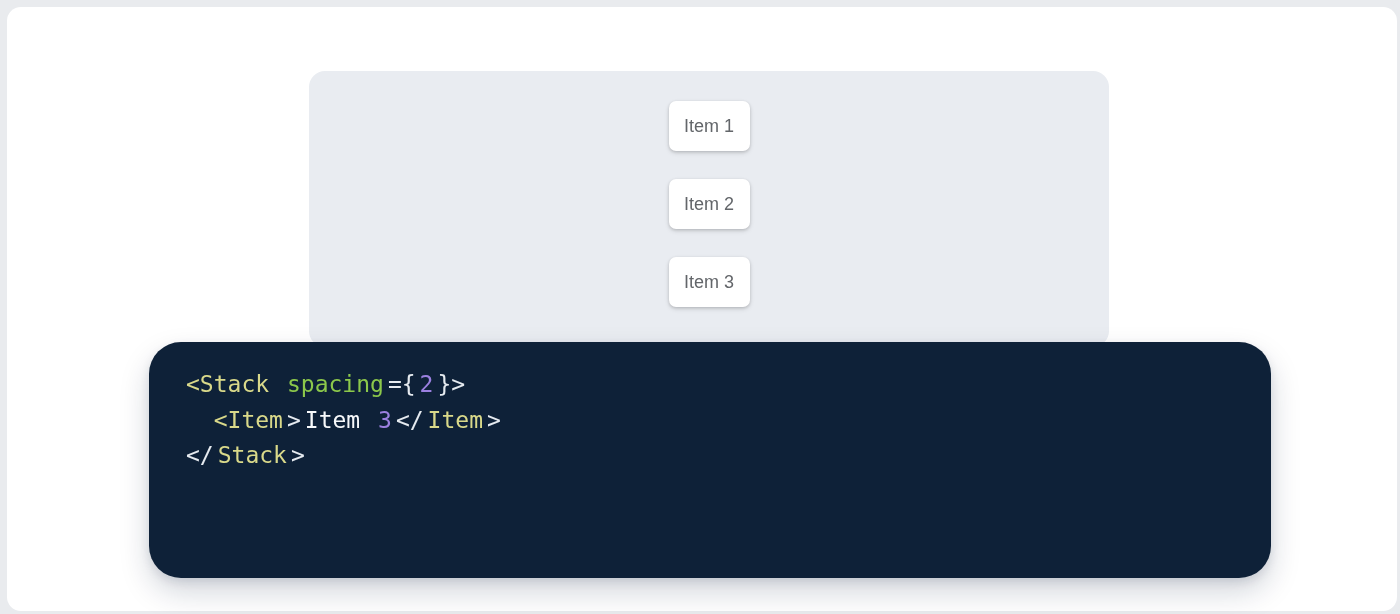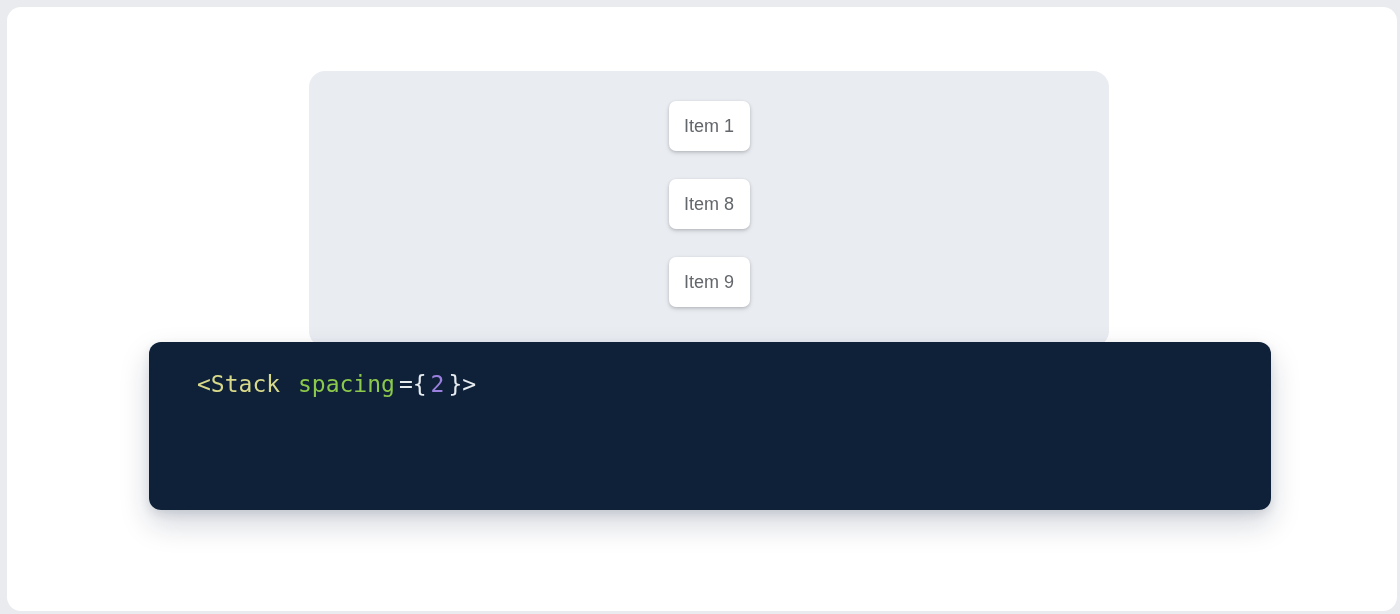--- a/index.html
+++ b/index.html
@@ -49,24 +49,24 @@
     display: flex;
     align-items: center;
     justify-content: center;
     font-size: 18px;
     color: var(--card_text);
     box-shadow: 0 1px 3px rgba(0,0,0,0.14), 0 2px 5px rgba(0,0,0,0.12);
   }
   .code-block {
     position: absolute;
     left: 140px; top: 333px;
-    width: 1122px; height: 168px;
+    width: 1122px; height: 236px;
     background: var(--code_bg);
-    border-radius: 12px;
-    padding: 24px 44px;
+    border-radius: 32px;
+    padding: 24px 33px;
     box-shadow: 0 14px 30px rgba(10, 30, 60, 0.18), 0 4px 10px rgba(10, 30, 60, 0.10);
   }
   .code-line {
     white-space: pre;
     font-family: "DejaVu Sans Mono", monospace;
     font-size: 23px;
     line-height: 33.5px;
     font-weight: 500;
   }
   .tok[data-tok="tag"]  { color: var(--tag); }
@@ -78,24 +78,26 @@
 </head>
 <body>
 
 <div class="frame">
 
   <div class="demo-panel">
     <div class="demo-card">
       <span>Item 1</span>
     </div>
     <div class="demo-card">
-      <span>Item 8</span>
+      <span>Item 2</span>
     </div>
     <div class="demo-card">
-      <span>Item 9</span>
+      <span>Item 3</span>
     </div>
   </div>
 
   <div class="code-block">
     <div class="code-line"><span class="tok" data-tok="tag">&lt;Stack</span><span class="tok" data-tok="attr"> spacing</span><span class="tok" data-tok="pun">={</span><span class="tok" data-tok="num">2</span><span class="tok" data-tok="pun">}&gt;</span></div>
+    <div class="code-line"><span class="tok" data-tok="tag">  &lt;Item</span><span class="tok" data-tok="pun">&gt;</span><span class="tok" data-tok="text">Item </span><span class="tok" data-tok="num">3</span><span class="tok" data-tok="pun">&lt;/</span><span class="tok" data-tok="tag">Item</span><span class="tok" data-tok="pun">&gt;</span></div>
+    <div class="code-line"><span class="tok" data-tok="pun">&lt;/</span><span class="tok" data-tok="tag">Stack</span><span class="tok" data-tok="pun">&gt;</span></div>
   </div>
 
 </div>
 
 </body></html>

